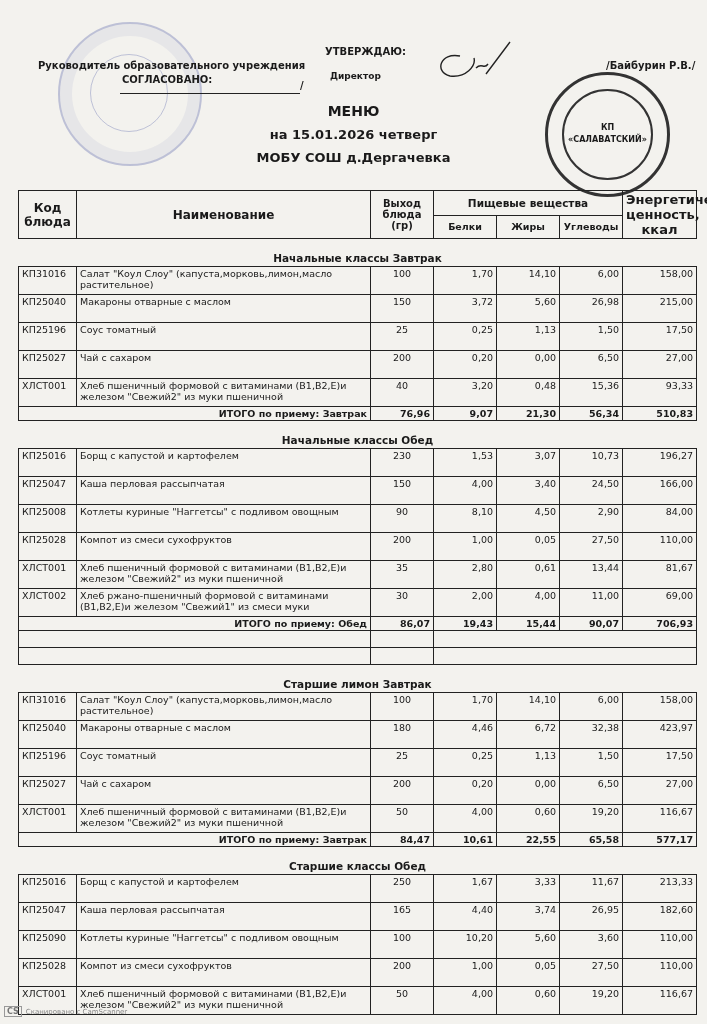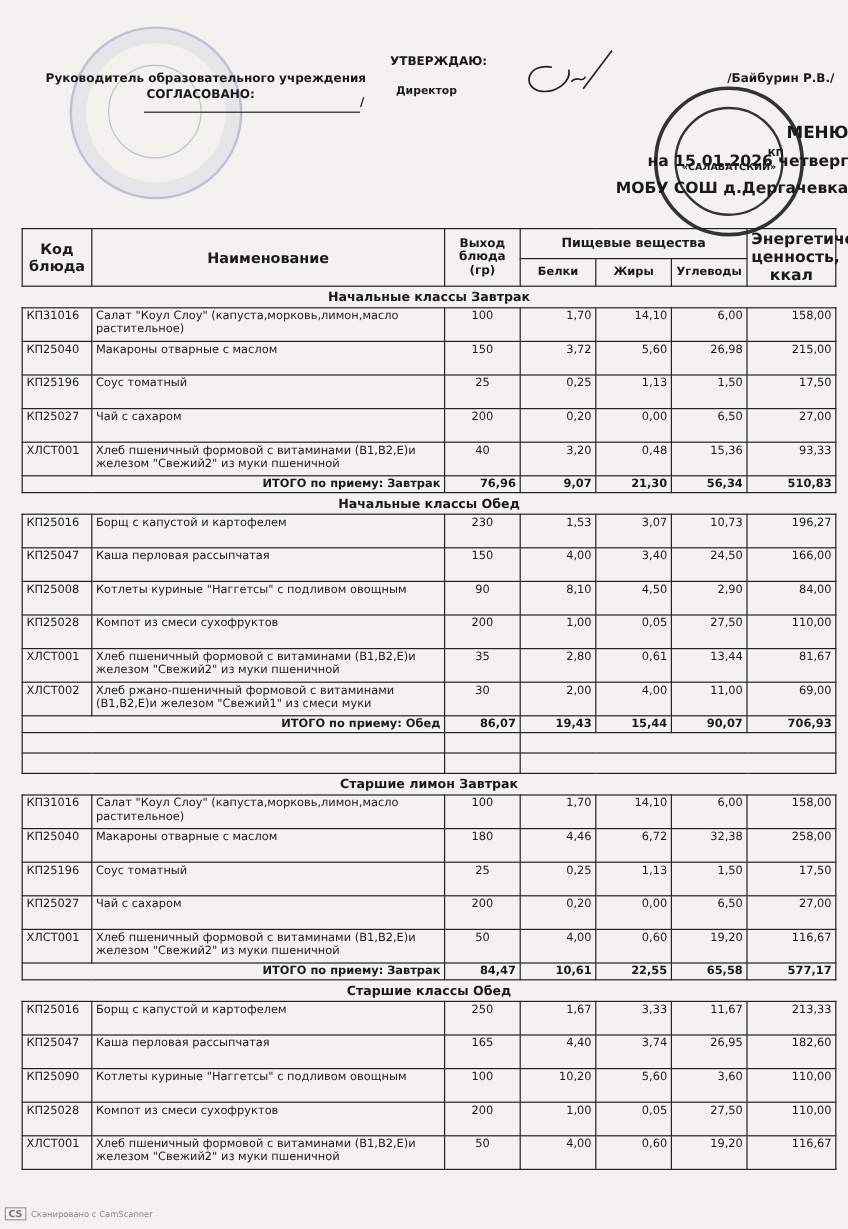--- a/index.html
+++ b/index.html
@@ -15,29 +15,29 @@
     position: absolute; left: 58px; top: 22px; width: 140px; height: 140px;
     border-radius: 50%; border: 2px solid rgba(90,100,170,0.35);
     box-shadow: inset 0 0 0 12px rgba(120,130,190,0.10);
   }
   .stamp-left .inner { position:absolute; left:30px; top:30px; width:76px; height:76px; border-radius:50%; border:1px solid rgba(90,100,170,0.35); }
   .stamp-right {
     position: absolute; left: 545px; top: 72px; width: 125px; height: 125px;
     border-radius: 50%; border: 3px solid #333; box-sizing: border-box;
   }
   .stamp-right .ring { position:absolute; left:14px; top:14px; right:14px; bottom:14px; border-radius:50%; border:2px solid #333; }
-  .stamp-right .t1 { position:absolute; width:100%; text-align:center; top:48px; font-size:8px; font-weight:bold;margin-left:39px; }
+  .stamp-right .t1 { position:absolute; width:100%; text-align:center; top:48px; font-size:8px; font-weight:bold; }
   .stamp-right .t2 { position:absolute; width:100%; text-align:center; top:60px; font-size:8px; font-weight:bold; }
-  .title { position:absolute; width:100%; left:0; text-align:right; font-weight:bold; }
+  .title { position:absolute; width:100%; left:0; text-align:center; font-weight:bold; }
   table { border-collapse: collapse; position: absolute; left: 18px; width: 678px; table-layout: fixed; }
   td, th { border: 1px solid #222; font-size: 9.5px; padding: 1px 3px; vertical-align: top; }
   th { font-weight: bold; text-align: center; vertical-align: middle; }
   .num { text-align: right; }
   .c { text-align: center; }
-  .section td { border: none; text-align: center; font-weight: bold; font-size: 10.5px; padding: 3px 0 2px; }
+  .section td { border: none; text-align: center; font-weight: bold; font-size: 10.5px; padding: 13px 0 2px; }
   .total td { font-weight: bold; text-align: right; }
   .sig-line { position:absolute; left: 120px; top: 93px; width: 180px; border-top: 1.5px solid #222; }
   .footer { position:absolute; left: 4px; top: 1006px; font-size: 7px; color: #888; display:flex; align-items:center; gap:4px; }
   .cs-logo { border:1px solid #999; font-size:8px; padding:0 2px; color:#777; font-weight:bold; }
 </style>
 </head>
 <body>
 
 <div class="stamp-left">
     <div class="inner"></div>
@@ -230,21 +230,21 @@
         <td class="num">6,00</td>
         <td class="num">158,00</td>
       </tr>
       <tr style="height: 28px;">
         <td class="">КП25040</td>
         <td class="">Макароны отварные с маслом</td>
         <td class="c">180</td>
         <td class="num">4,46</td>
         <td class="num">6,72</td>
         <td class="num">32,38</td>
-        <td class="num">258,00</td>
+        <td class="num">423,97</td>
       </tr>
       <tr style="height: 28px;">
         <td class="">КП25196</td>
         <td class="">Соус томатный</td>
         <td class="c">25</td>
         <td class="num">0,25</td>
         <td class="num">1,13</td>
         <td class="num">1,50</td>
         <td class="num">17,50</td>
       </tr>

